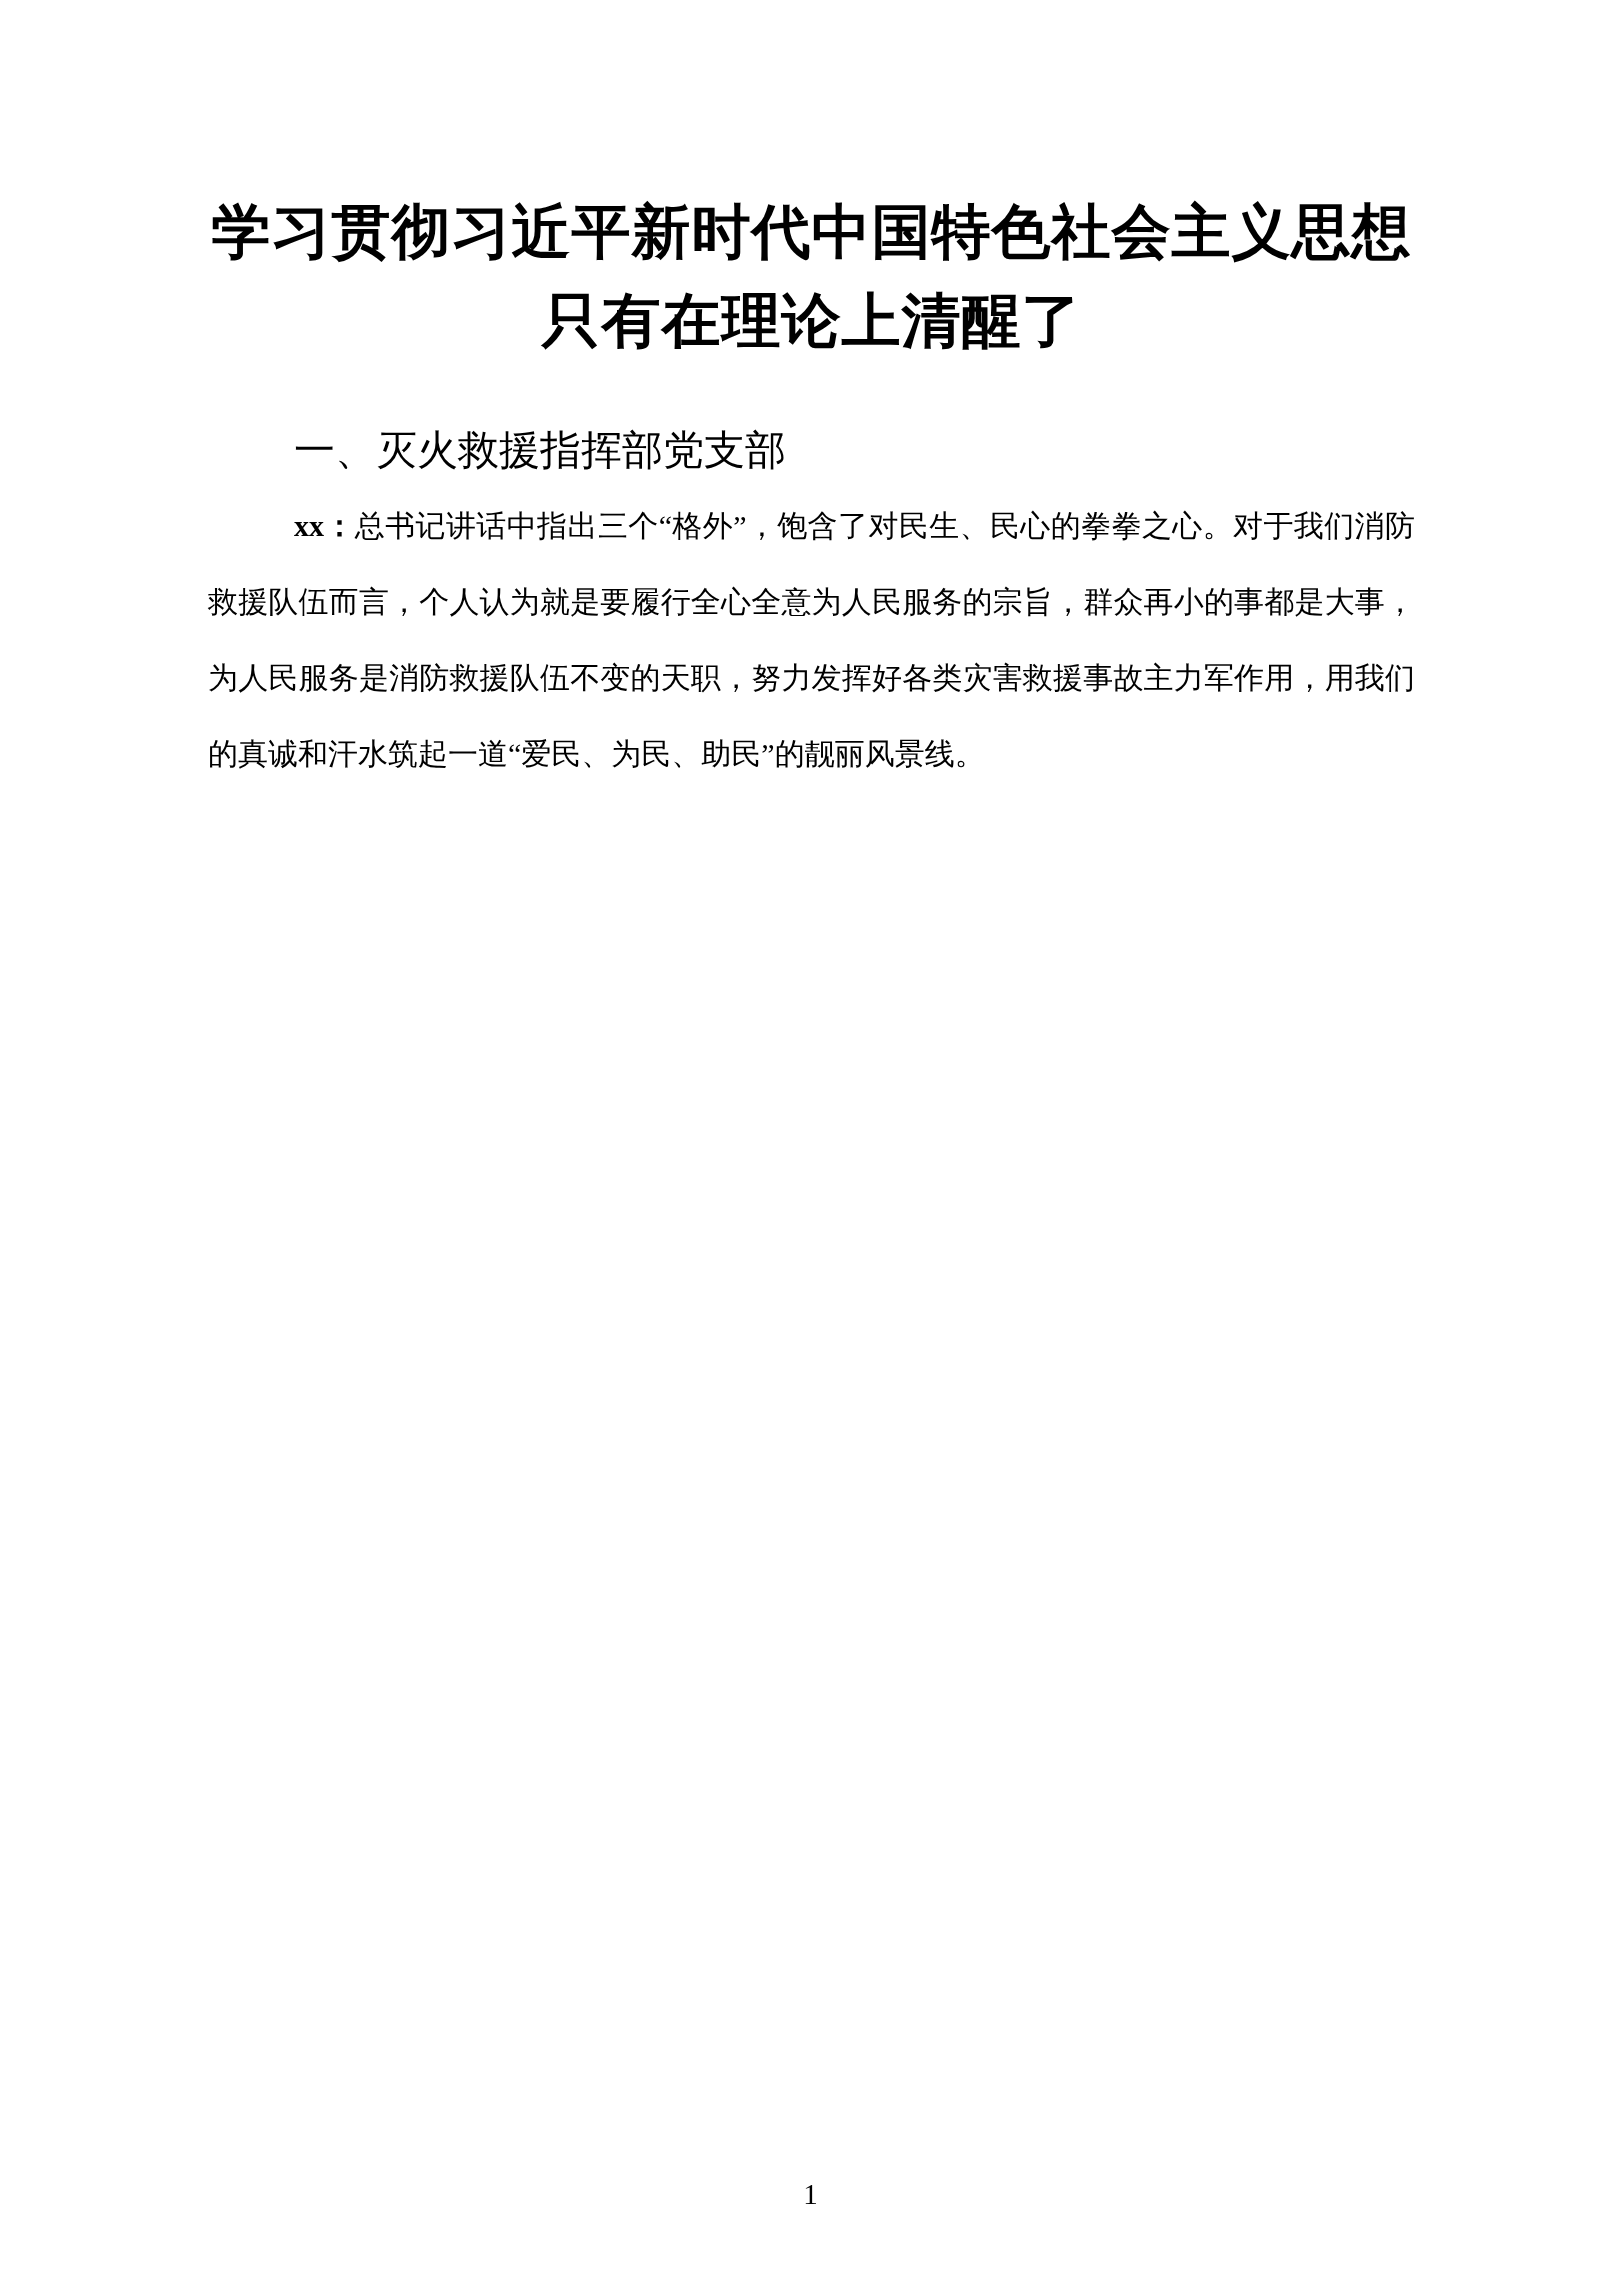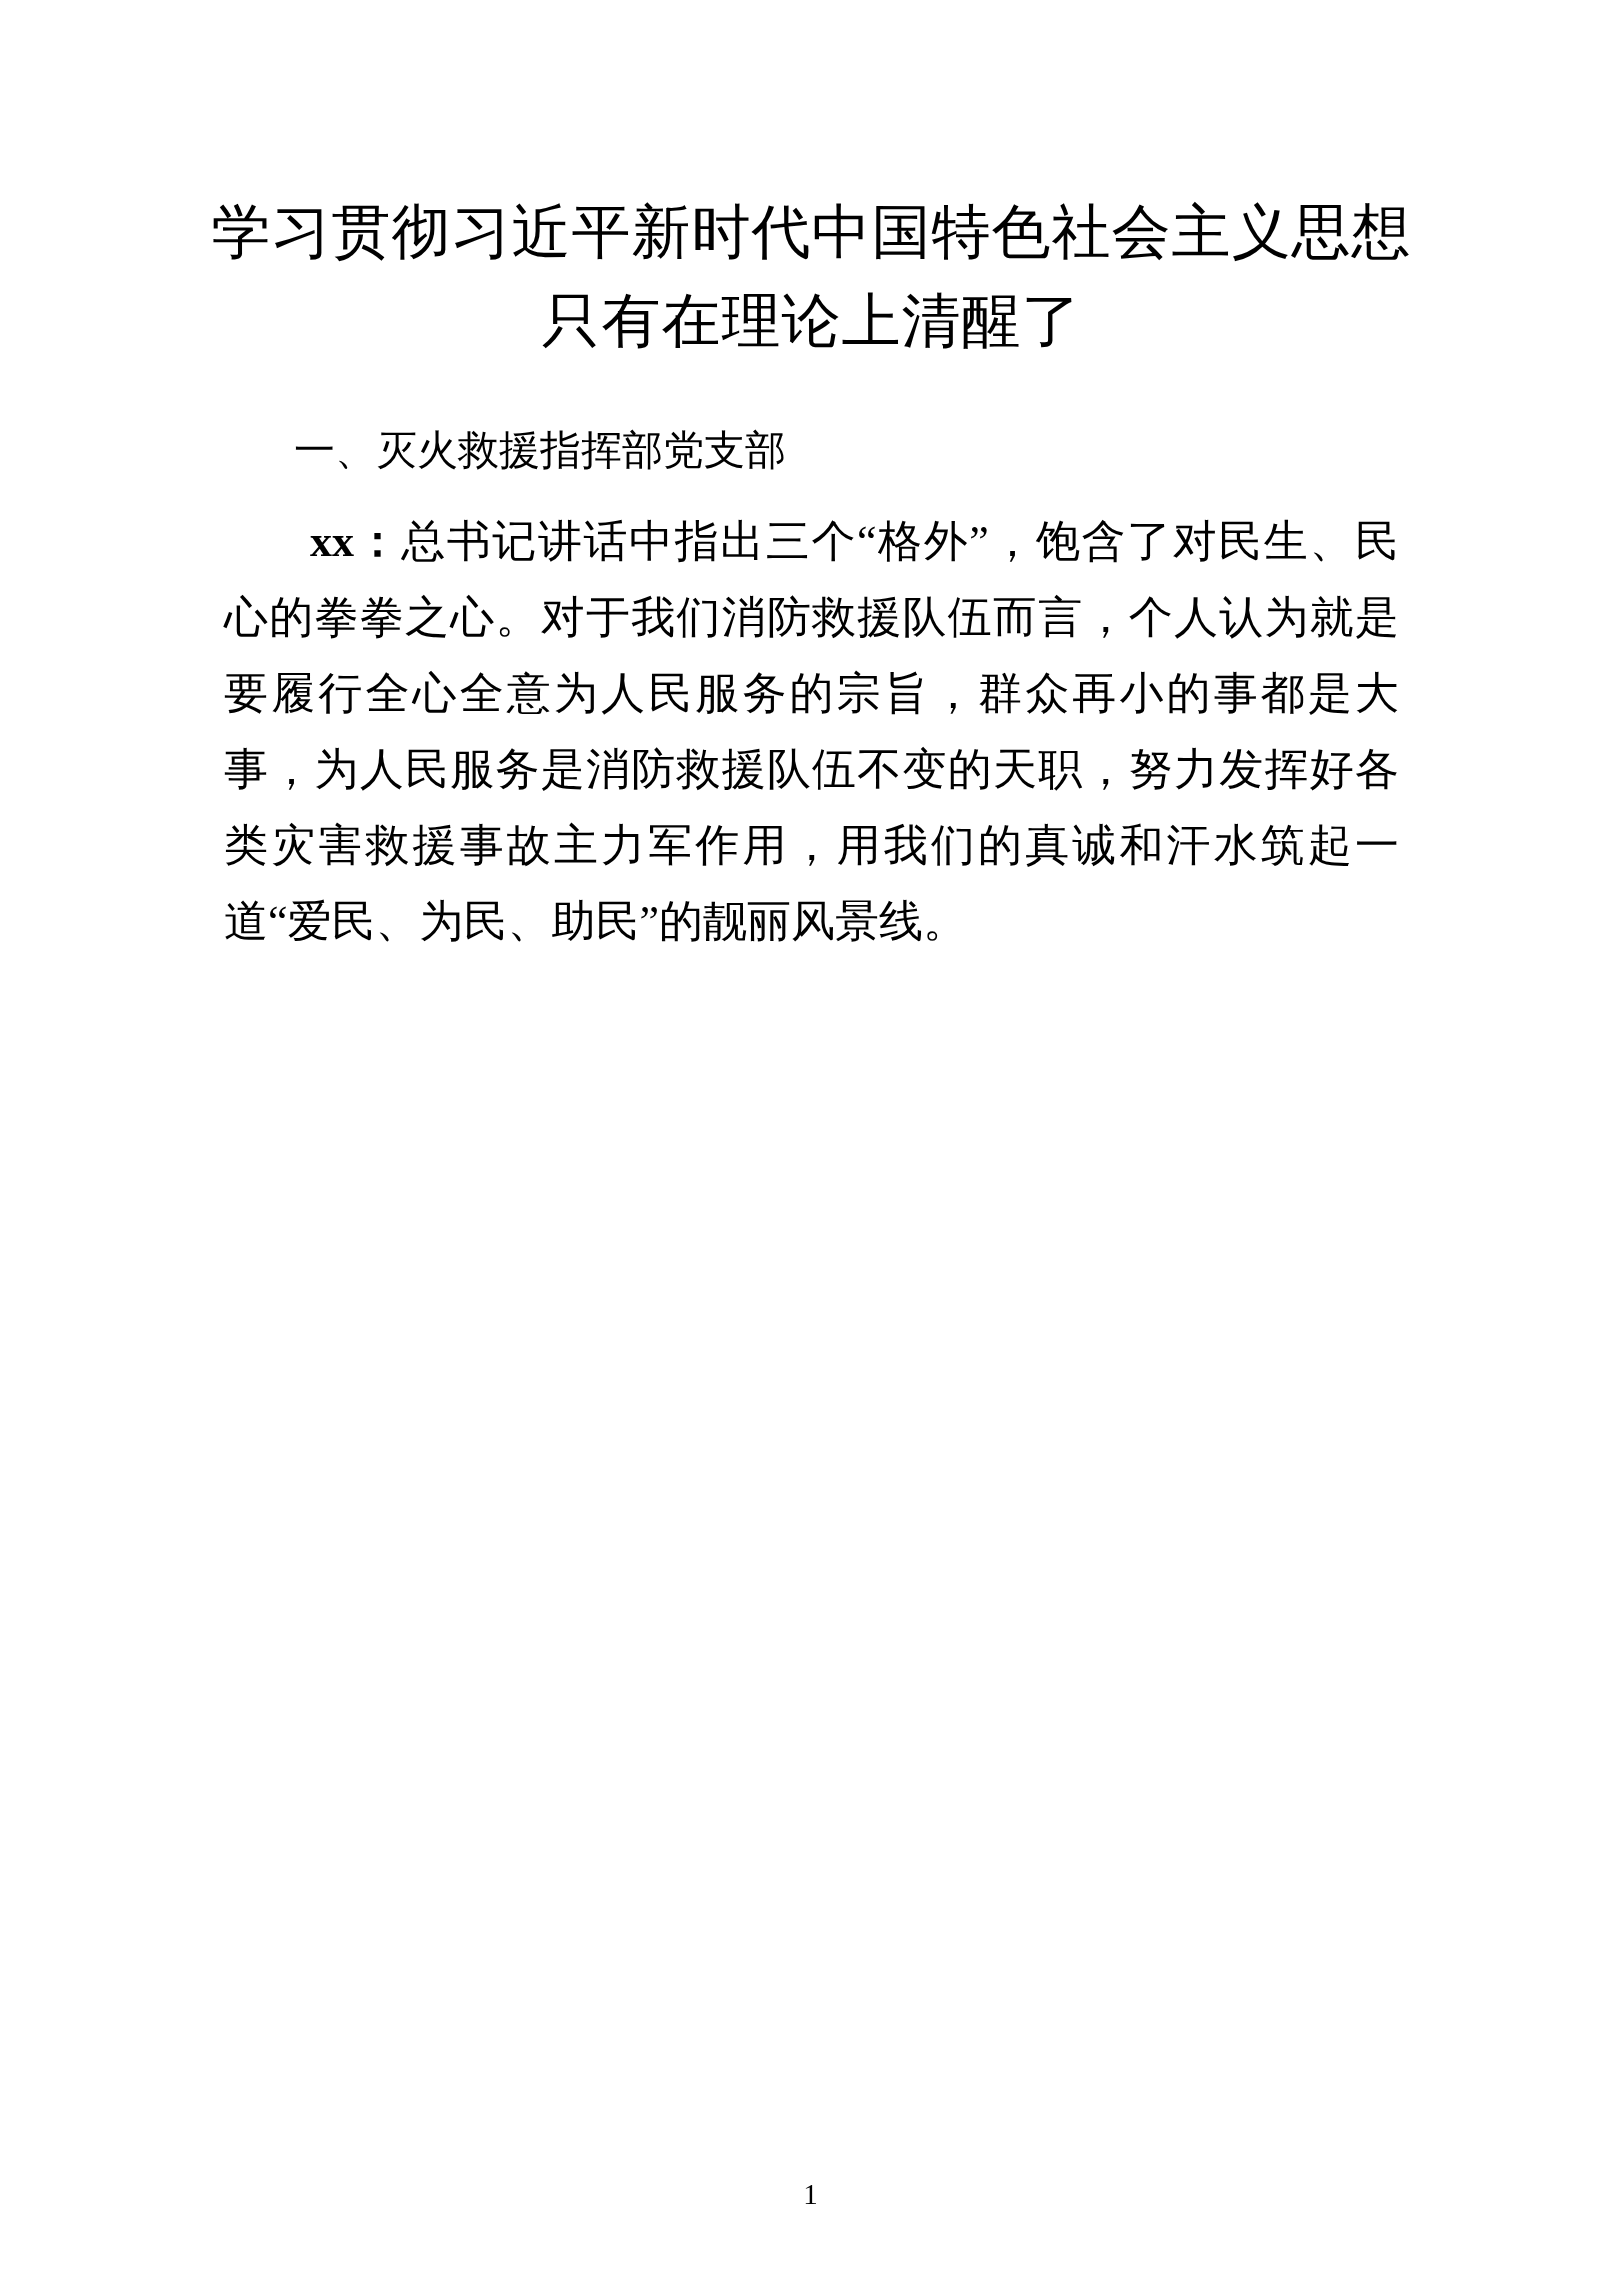--- a/index.html
+++ b/index.html
@@ -14,40 +14,40 @@
     background: #ffffff;
     box-sizing: border-box;
     padding: 188px 206px 0 208px;
     color: #000000;
     font-family: "Liberation Serif", "DejaVu Serif", serif;
     overflow: hidden;
   }
   .doc-title {
     margin: 0 0 47px 0;
     font-family: "Liberation Sans", "DejaVu Sans", sans-serif;
-    font-weight: normal;
+    font-weight: bold;
     font-size: 59px;
     line-height: 1.5;
     text-align: center;
     letter-spacing: 1px;
   }
   .doc-title .title-line {
     display: block;
   }
   .section-heading {
     margin: 0;
     font-size: 41px;
     line-height: 76px;
     font-weight: normal;
     text-indent: 86px;
     font-family: "Liberation Sans", "DejaVu Sans", sans-serif;
   }
   .para {
-    margin: 16px;
-    font-size: 44px;
+    margin: 0;
+    font-size: 30px;
     line-height: 76px;
     text-align: justify;
     text-indent: 86px;
   }
   .para .prefix {
     font-weight: bold;
   }
   .page-number {
     position: absolute;
     left: 0;

